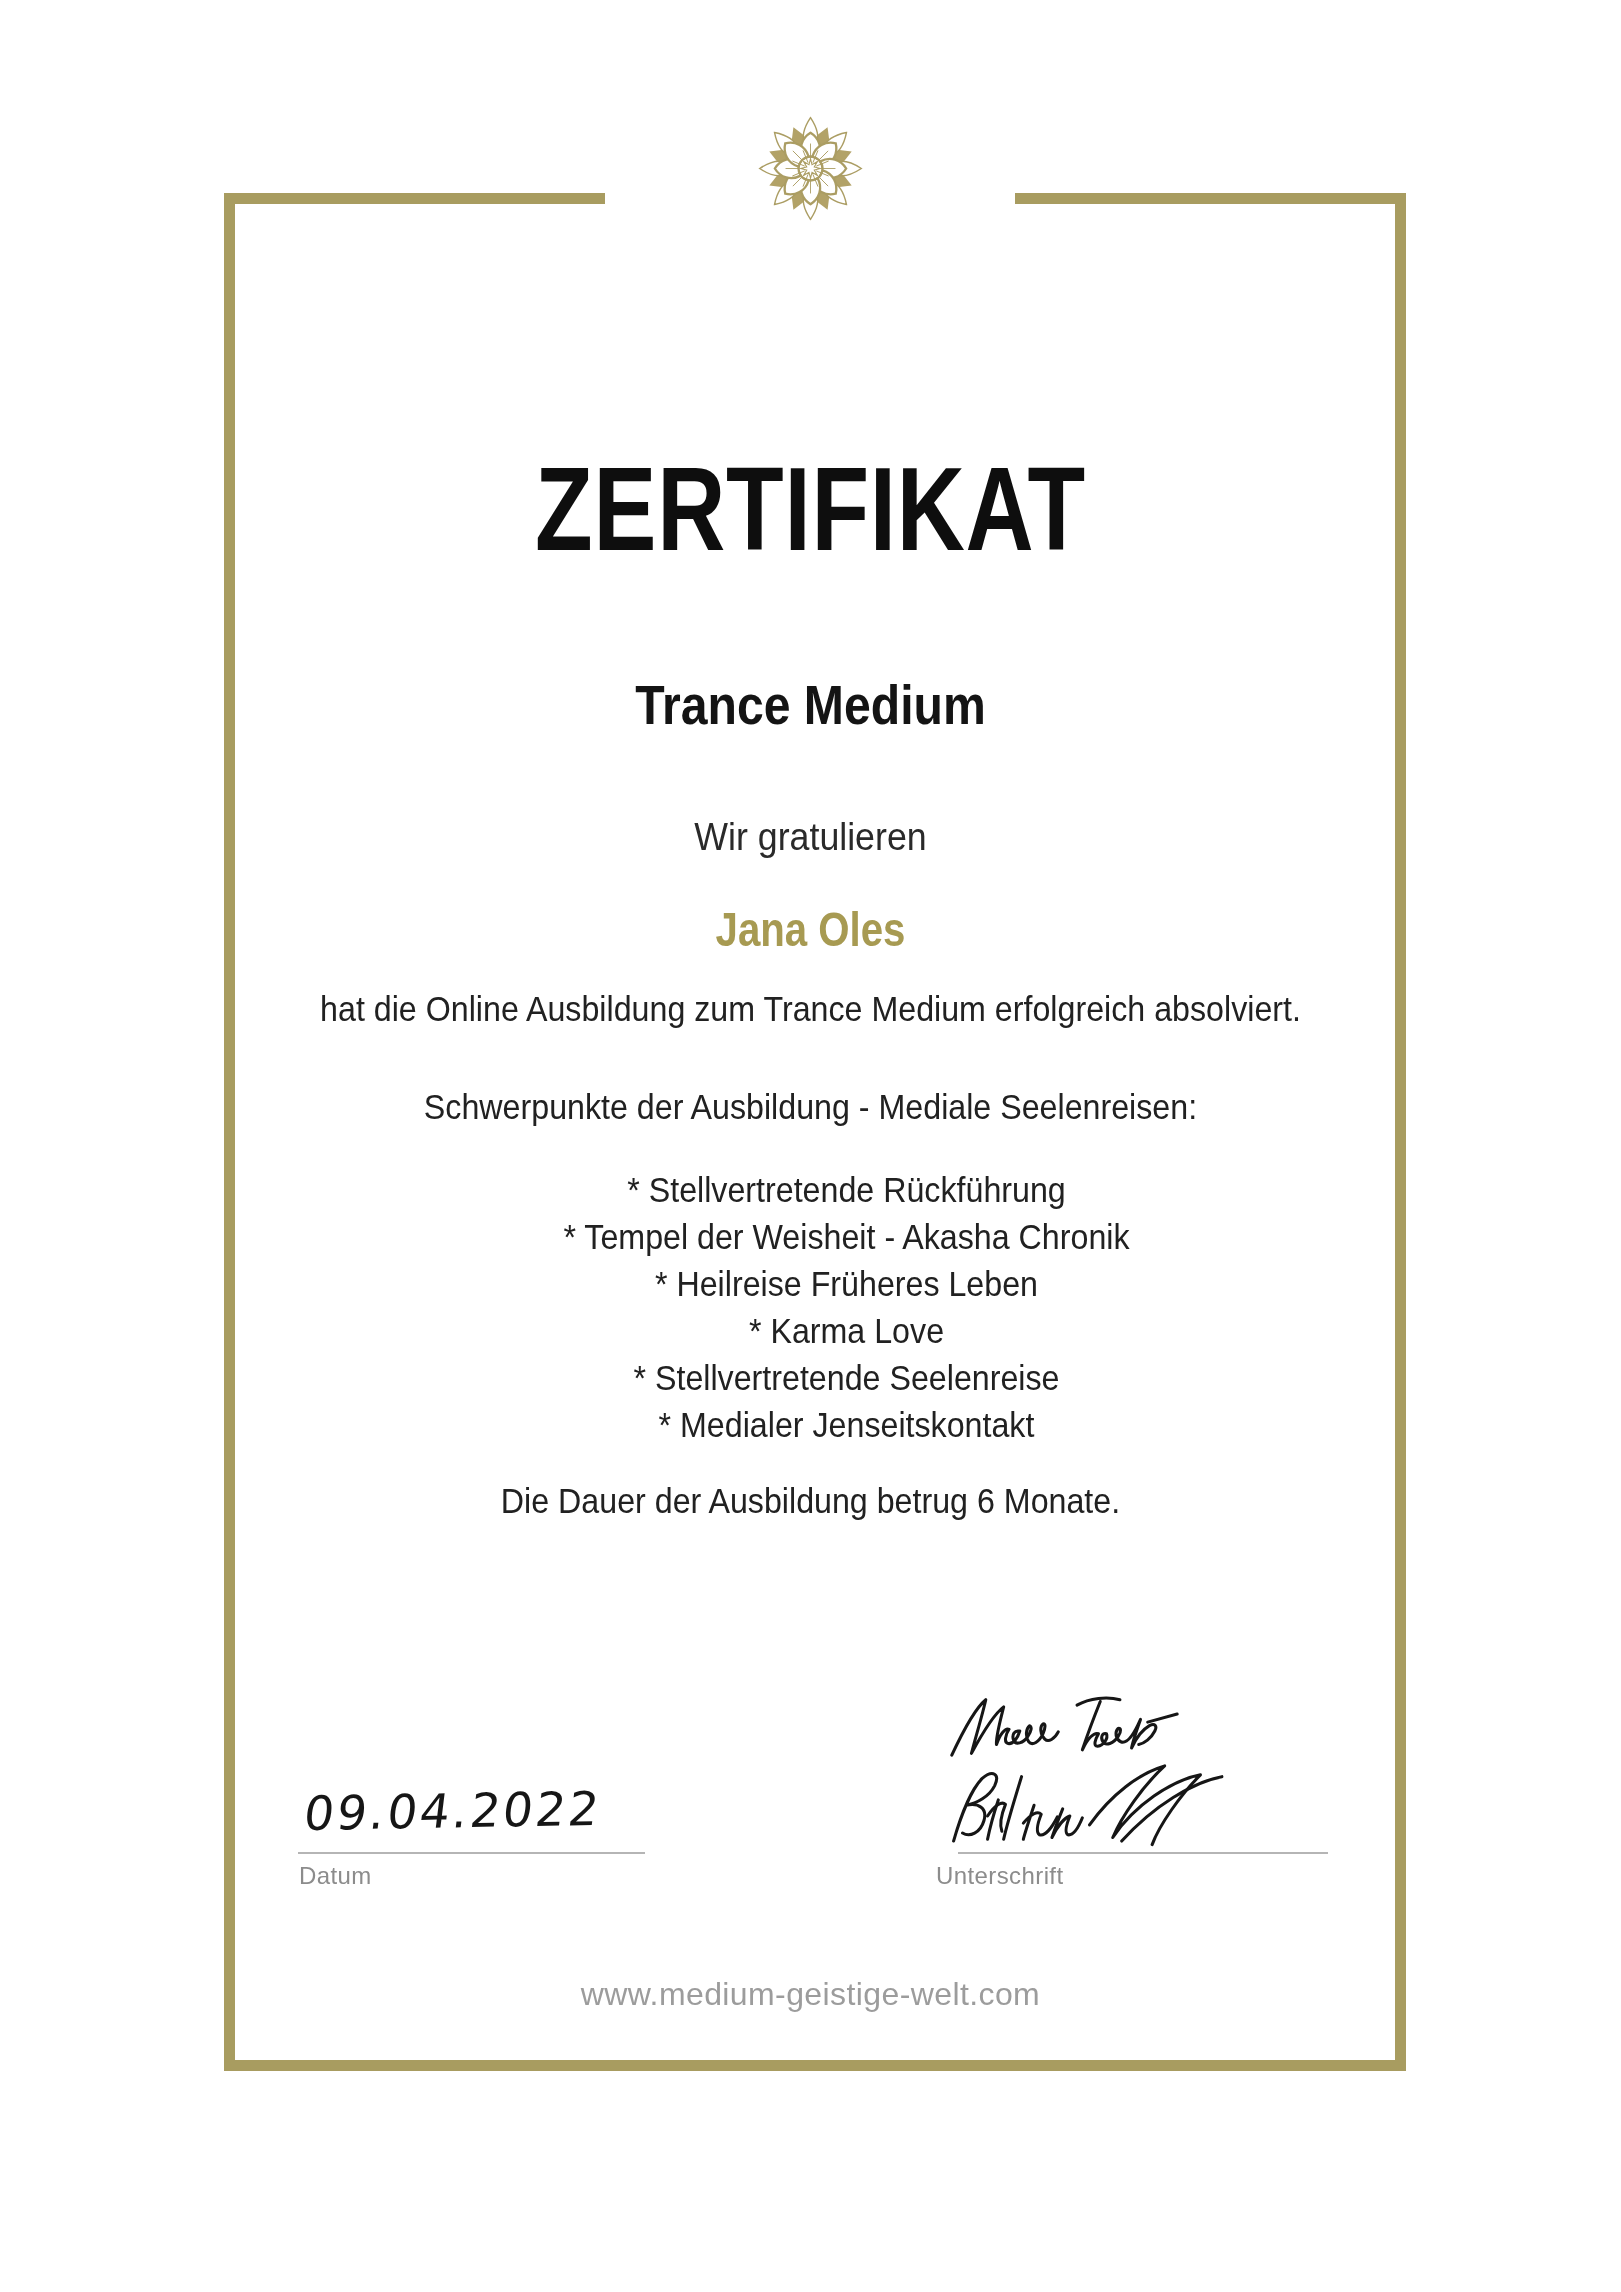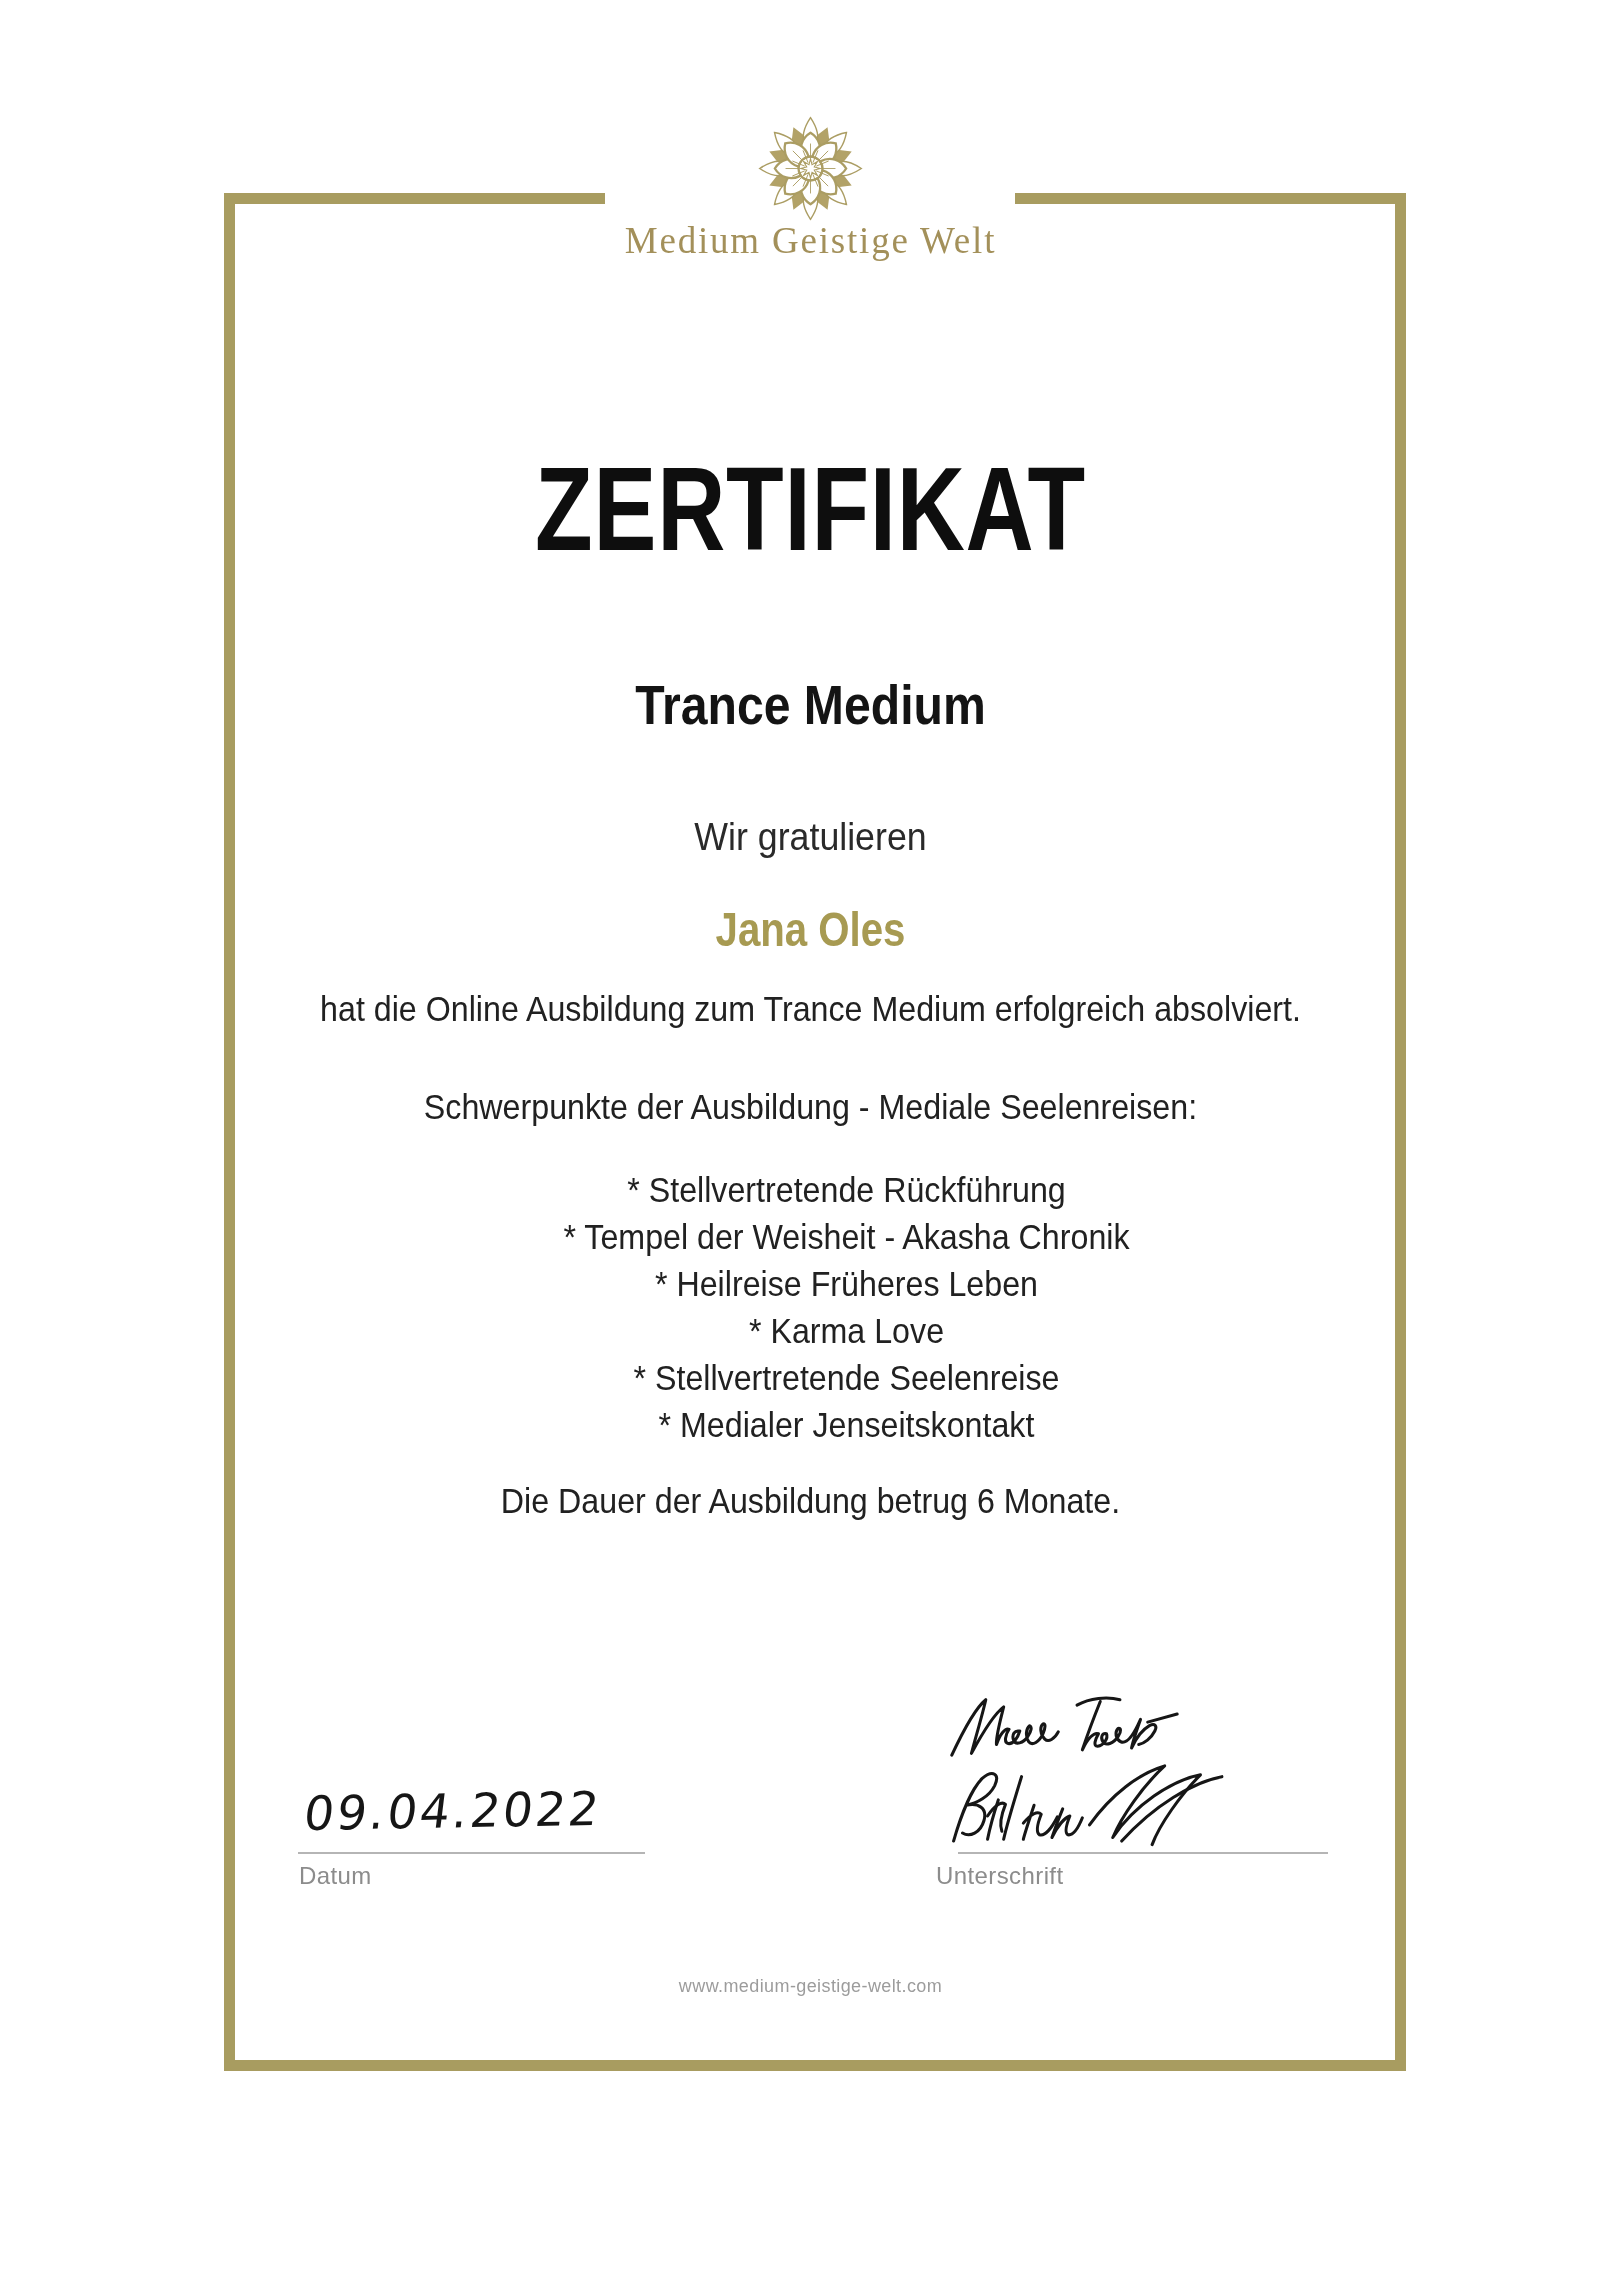--- a/index.html
+++ b/index.html
@@ -37,21 +37,21 @@
   .rule.date-rule { left:298px; width:347px; }
   .rule.sig-rule { left:958px; width:370px; }
   .field-label { position:absolute; top:1862px; font-size:24px; color:#8c8c8c; letter-spacing:0.4px; }
   .date-label { left:299px; }
   .sig-label { left:936px; }
   .date-value {
     position:absolute; left:301px; top:1786px; font-size:47px; color:#161616;
     font-family:"DejaVu Sans", sans-serif; letter-spacing:2.7px;
     transform:skewX(-8deg) rotate(-1deg); transform-origin:left bottom; font-weight:500;
   }
-  .footer-url { top:1976px; font-size:18px; color:#9c9c9c; letter-spacing:0.4px; }
+  .footer-url { top:1976px; font-size:32px; color:#9c9c9c; letter-spacing:0.4px; }
 </style>
 </head>
 <body>
 
 <div class="page">
 
   <div class="frame"></div>
   <div class="logo-gap"></div>
 
   <svg class="mandala" width="107" height="107" viewBox="-60 -60 120 120">
@@ -99,21 +99,20 @@
       <line y1="-7" y2="-22" transform="rotate(112.5)"></line>
         <line y1="-7" y2="-22" transform="rotate(157.5)"></line>
       <line y1="-7" y2="-22" transform="rotate(202.5)"></line>
         <line y1="-7" y2="-22" transform="rotate(247.5)"></line>
       <line y1="-7" y2="-22" transform="rotate(292.5)"></line>
         <line y1="-7" y2="-22" transform="rotate(337.5)"></line>
     </g>
     <polygon points="0,-11 1.7,-4.2 7.8,-7.8 4.2,-1.7 11,0 4.2,1.7 7.8,7.8 1.7,4.2 0,11 -1.7,4.2 -7.8,7.8 -4.2,1.7 -11,0 -4.2,-1.7 -7.8,-7.8 -1.7,-4.2" fill="none" stroke="#ab9d63" stroke-width="1.2"></polygon>
   </svg>
 
-  <div class="center brand">Medium Geistige Welt</div>
 
   <div class="center title">ZERTIFIKAT</div>
   <div class="center course">Trance Medium</div>
   <div class="center intro">Wir gratulieren</div>
   <div class="center recipient">Jana Oles</div>
   <div class="center body-line statement">hat die Online Ausbildung zum Trance Medium erfolgreich absolviert.</div>
   <div class="center body-line focus-heading">Schwerpunkte der Ausbildung - Mediale Seelenreisen:</div>
 
   <div class="focus-list">
     <div>* Stellvertretende Rückführung</div>

